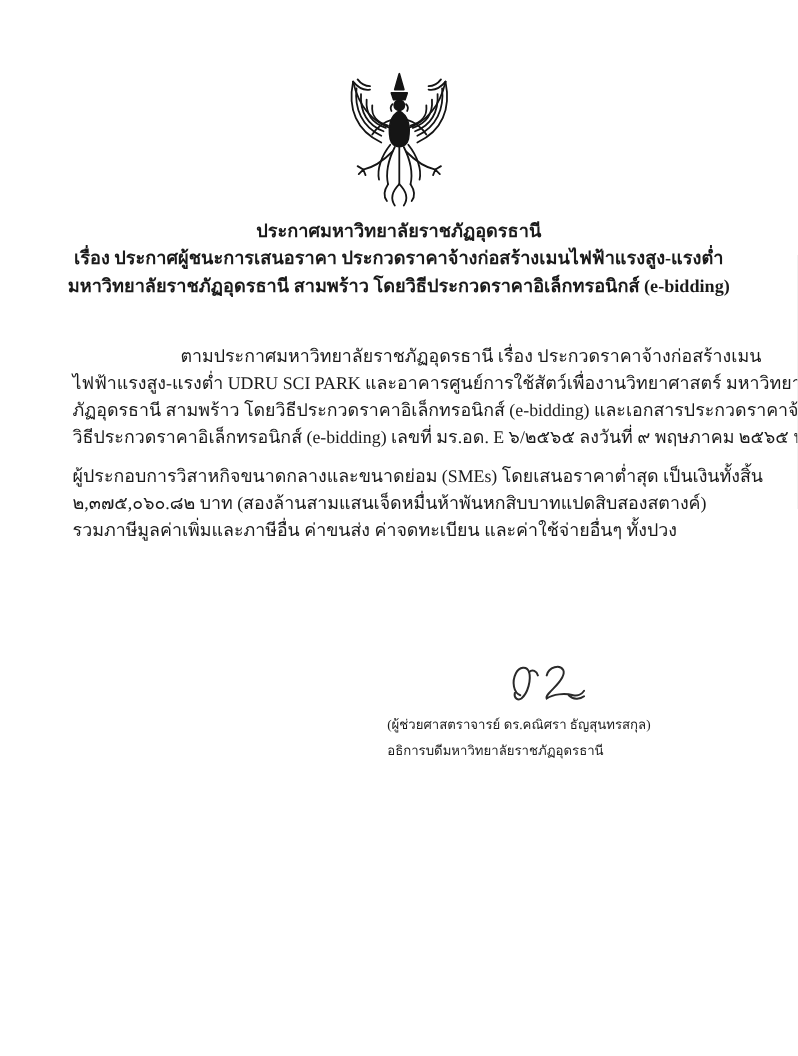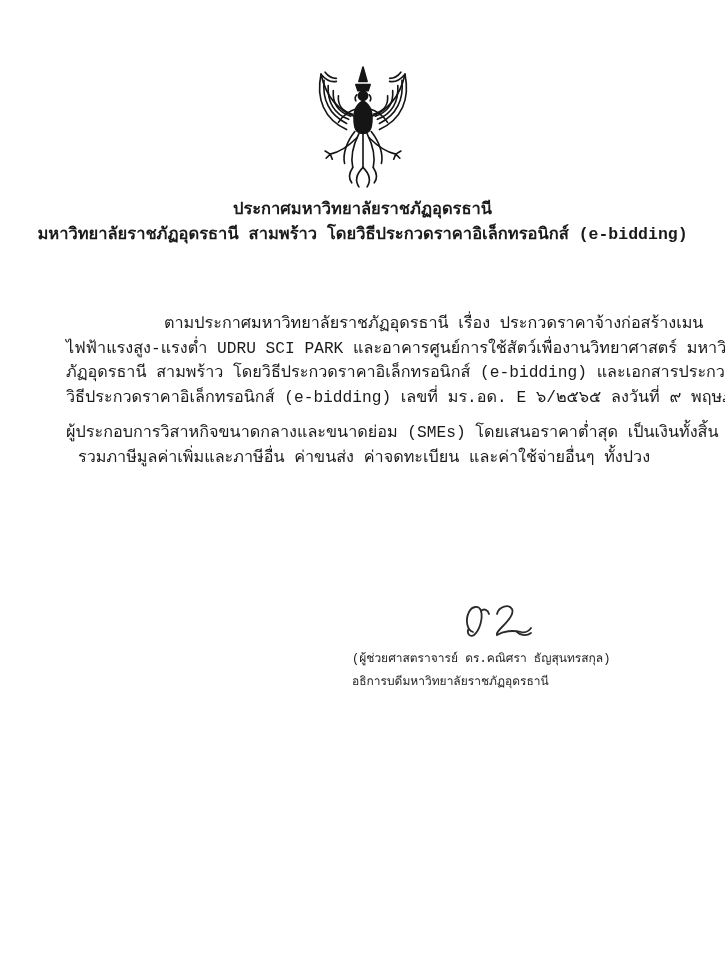--- a/index.html
+++ b/index.html
@@ -3,21 +3,21 @@
 <meta charset="utf-8">
 <style>
   html, body { margin: 0; padding: 0; background: #e8e8e8; }
   .page {
     position: relative;
     width: 725px;
     height: 960px;
     margin: 0 auto;
     background: #ffffff;
     color: #1a1a1a;
-    font-family: Liberation Mono, monospace;
+    font-family: Liberation Serif, serif;
     overflow: hidden;
   }
   .emblem {
     position: absolute;
     top: 64px;
     left: 50%;
     transform: translateX(-50%);
     width: 124px;
     height: 128px;
   }
@@ -36,21 +36,21 @@
   .content {
     position: absolute;
     top: 312px;
     left: 66px;
     width: 596px;
     font-size: 16.2px;
     line-height: 24.5px;
     text-align: left;
   }
   .para { margin: 0 0 11px 0; }
-  .bodyline { white-space: nowrap; text-align: center; }
+  .bodyline { white-space: nowrap; }
   .bodyline.first { text-indent: 98px; }
   .date-line {
     margin-top: 26px;
     padding-left: 100px;
     white-space: nowrap;
   }
   .signature-block {
     position: absolute;
     top: 598px;
     left: 352px;
@@ -121,34 +121,36 @@
         <path d="M60,101 C54,107 52,114 56,120"></path>
         <path d="M60,101 C66,107 68,114 64,120"></path>
         <path d="M50,101 C46,107 46,112 49,116"></path>
         <path d="M70,101 C74,107 74,112 71,116"></path>
       </g>
     </svg>
   </div>
 
   <div class="title-block">
     <div class="title-line">ประกาศมหาวิทยาลัยราชภัฏอุดรธานี</div>
+    <div class="title-line">เรื่อง ประกาศผู้ชนะการเสนอราคา ประกวดราคาจ้างก่อสร้างเมนไฟฟ้าแรงสูง-แรงต่ำ</div>
     <div class="title-line">มหาวิทยาลัยราชภัฏอุดรธานี สามพร้าว โดยวิธีประกวดราคาอิเล็กทรอนิกส์ (e-bidding)</div>
   </div>
 
   <div class="content">
 
     <div class="para">
       <div class="bodyline first">ตามประกาศมหาวิทยาลัยราชภัฏอุดรธานี  เรื่อง ประกวดราคาจ้างก่อสร้างเมน</div>
       <div class="bodyline">ไฟฟ้าแรงสูง-แรงต่ำ UDRU SCI PARK และอาคารศูนย์การใช้สัตว์เพื่องานวิทยาศาสตร์  มหาวิทยาลัยราช</div>
       <div class="bodyline">ภัฏอุดรธานี สามพร้าว โดยวิธีประกวดราคาอิเล็กทรอนิกส์ (e-bidding) และเอกสารประกวดราคาจ้างด้วย</div>
       <div class="bodyline">วิธีประกวดราคาอิเล็กทรอนิกส์ (e-bidding) เลขที่ มร.อด. E ๖/๒๕๖๕ ลงวันที่ ๙ พฤษภาคม ๒๕๖๕ นั้น</div>
     </div>
 
     <div class="para">
       <div class="bodyline">ผู้ประกอบการวิสาหกิจขนาดกลางและขนาดย่อม (SMEs) โดยเสนอราคาต่ำสุด เป็นเงินทั้งสิ้น</div>
+      <div class="bodyline">๒,๓๗๕,๐๖๐.๘๒ บาท (สองล้านสามแสนเจ็ดหมื่นห้าพันหกสิบบาทแปดสิบสองสตางค์)</div>
       <div class="bodyline">รวมภาษีมูลค่าเพิ่มและภาษีอื่น ค่าขนส่ง ค่าจดทะเบียน และค่าใช้จ่ายอื่นๆ ทั้งปวง</div>
     </div>
 
   </div>
 
   <div class="signature-block">
     <div class="signature-mark">
       <svg viewBox="0 0 86 48" xmlns="http://www.w3.org/2000/svg" aria-hidden="true">
         <g stroke="#2a2a2a" fill="none" stroke-width="1.8" stroke-linecap="round">
           <path d="M22,34 C16,32 14,22 18,14 C21,8 28,7 30,13 C32,20 29,32 23,37 C20,39 16,37 17,32"></path>

